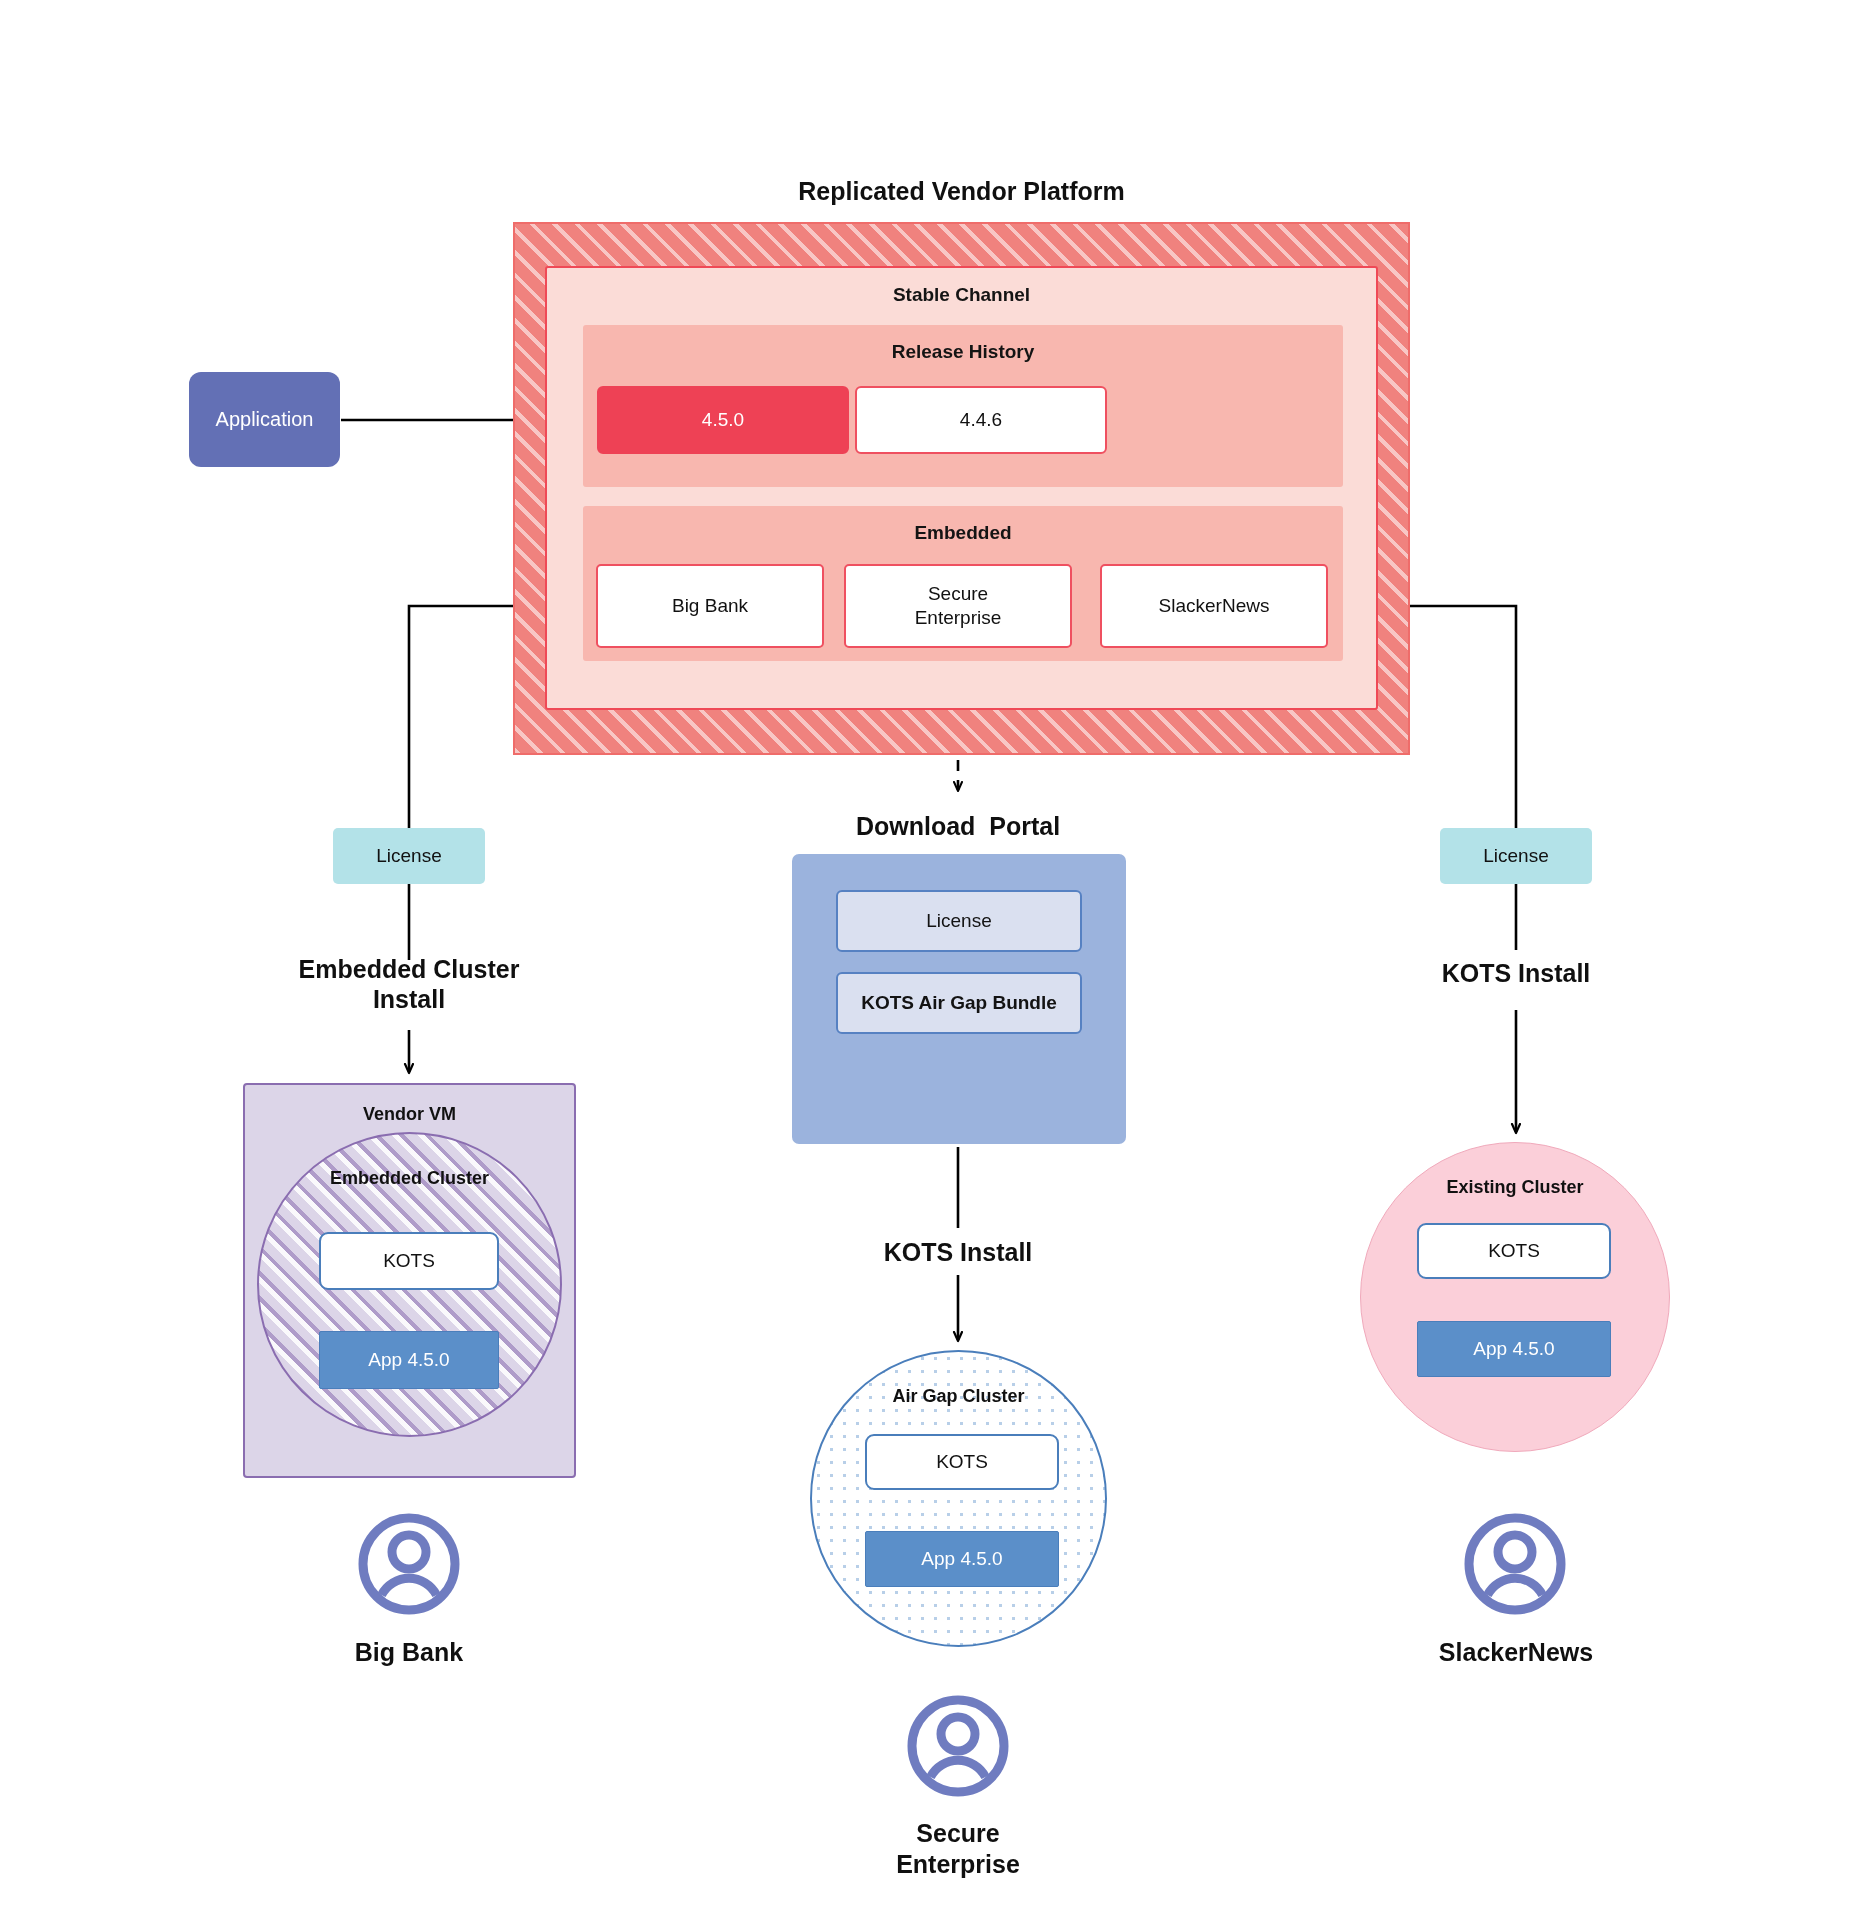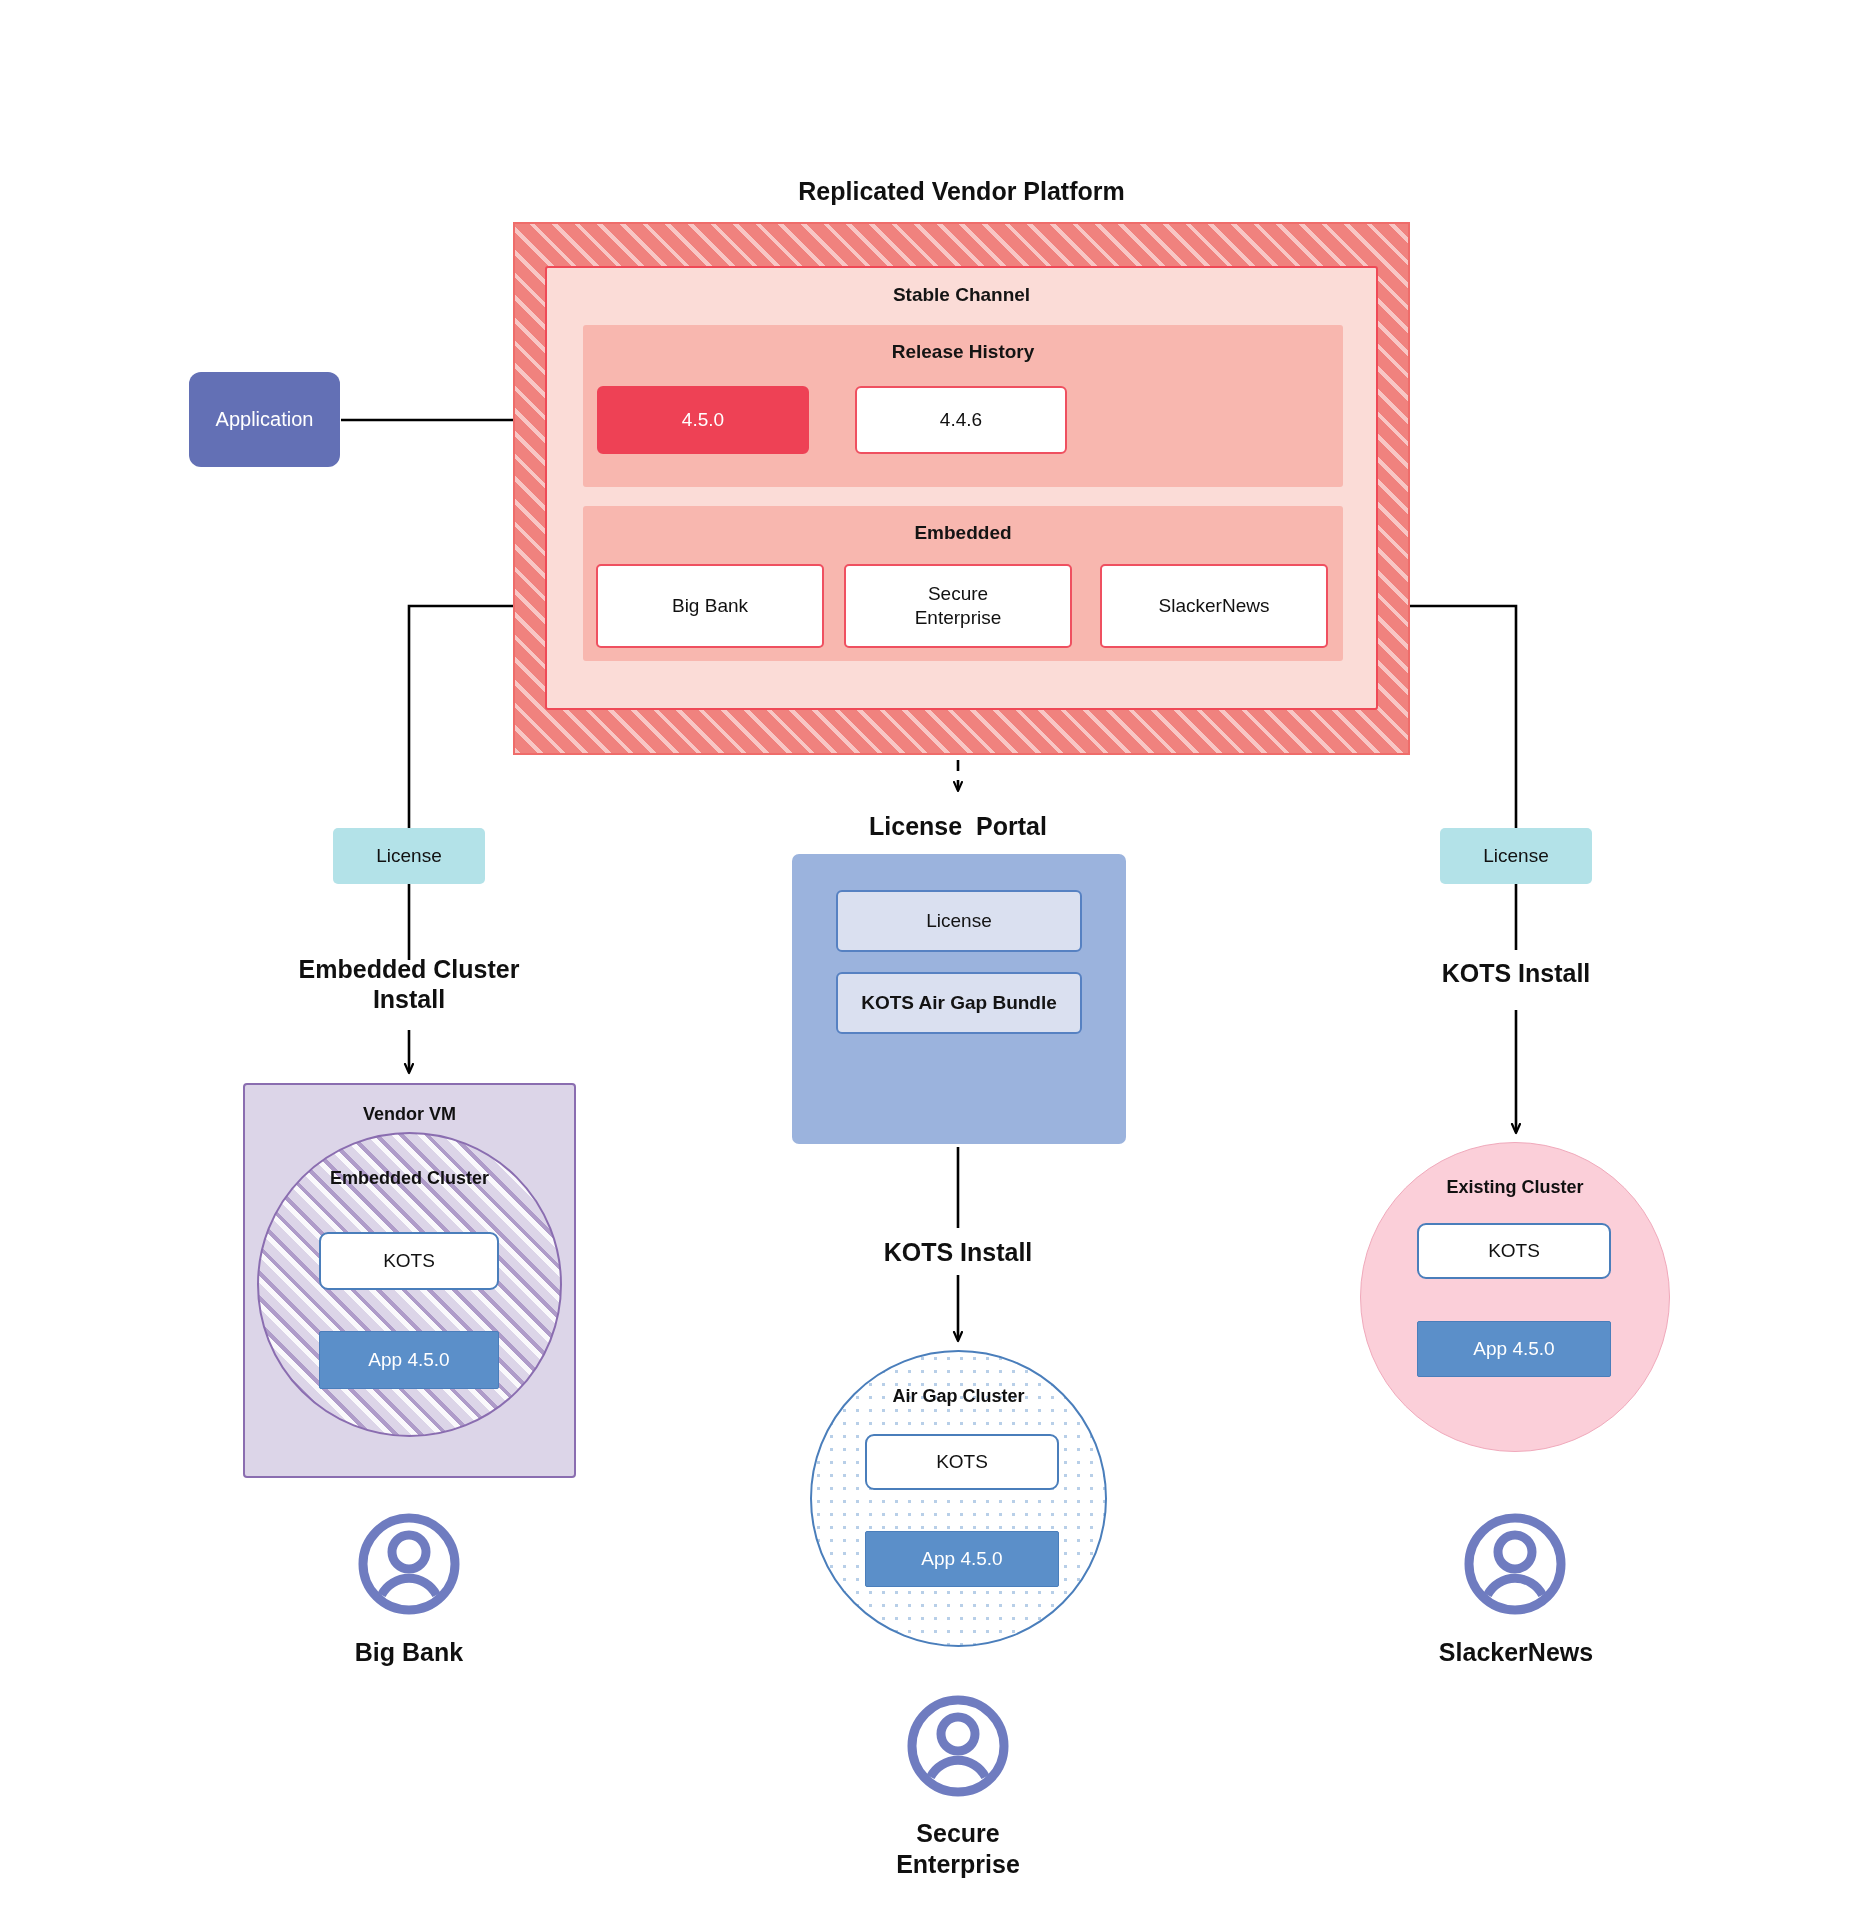--- a/index.html
+++ b/index.html
@@ -35,21 +35,21 @@
   }
   .release-history{
     left:583px;top:325px;width:760px;height:162px;
     background:#f8b7af;border-radius:3px;
   }
   .customers{
     left:583px;top:506px;width:760px;height:155px;
     background:#f8b7af;border-radius:3px;
   }
   .rel-box{
-    width:212px;height:68px;border-radius:6px;font-size:19px;
+    width:252px;height:68px;border-radius:6px;font-size:19px;
   }
   .rel-box.current{background:#ee4155;border:2px solid #ee4155;color:#ffffff;}
   .rel-box.prev{background:#ffffff;border:2px solid #ef5060;color:#111111;}
   .cust-box{
     width:228px;height:84px;background:#ffffff;border:2px solid #ef5060;
     border-radius:5px;font-size:19px;line-height:1.28;color:#111;
   }
 
   
   .application{
@@ -227,21 +227,21 @@
 
   <div class="abs avatar" style="left:357px;top:1512px;">
     <svg viewBox="0 0 104 104" width="104" height="104">
       <circle cx="52" cy="52" r="46" fill="none" stroke="#6f7cc0" stroke-width="9"></circle>
       <circle cx="52" cy="40" r="17" fill="none" stroke="#6f7cc0" stroke-width="9"></circle>
       <path d="M24.5,83 A31,31 0 0 1 79.5,83" fill="none" stroke="#6f7cc0" stroke-width="9"></path>
     </svg>
   </div>
   <div class="abs customer-name" style="left:259px;top:1637px;width:300px;white-space:pre-line;">Big Bank</div>
 
-  <div class="abs title ctr" style="left:808px;top:810px;width:300px;height:32px;">License  Portal</div>
+  <div class="abs title ctr" style="left:808px;top:810px;width:300px;height:32px;">Download  Portal</div>
 
   <div class="abs portal"></div>
   <div class="abs portal-item plain ctr" style="left:836px;top:890px;">
     <span>License</span>
   </div>
   <div class="abs portal-item ctr" style="left:836px;top:972px;">
     <span>KOTS Air Gap Bundle</span>
   </div>
 
   <div class="abs edge-label ctr" style="left:808px;top:1234px;width:300px;height:36px;">KOTS Install</div>

